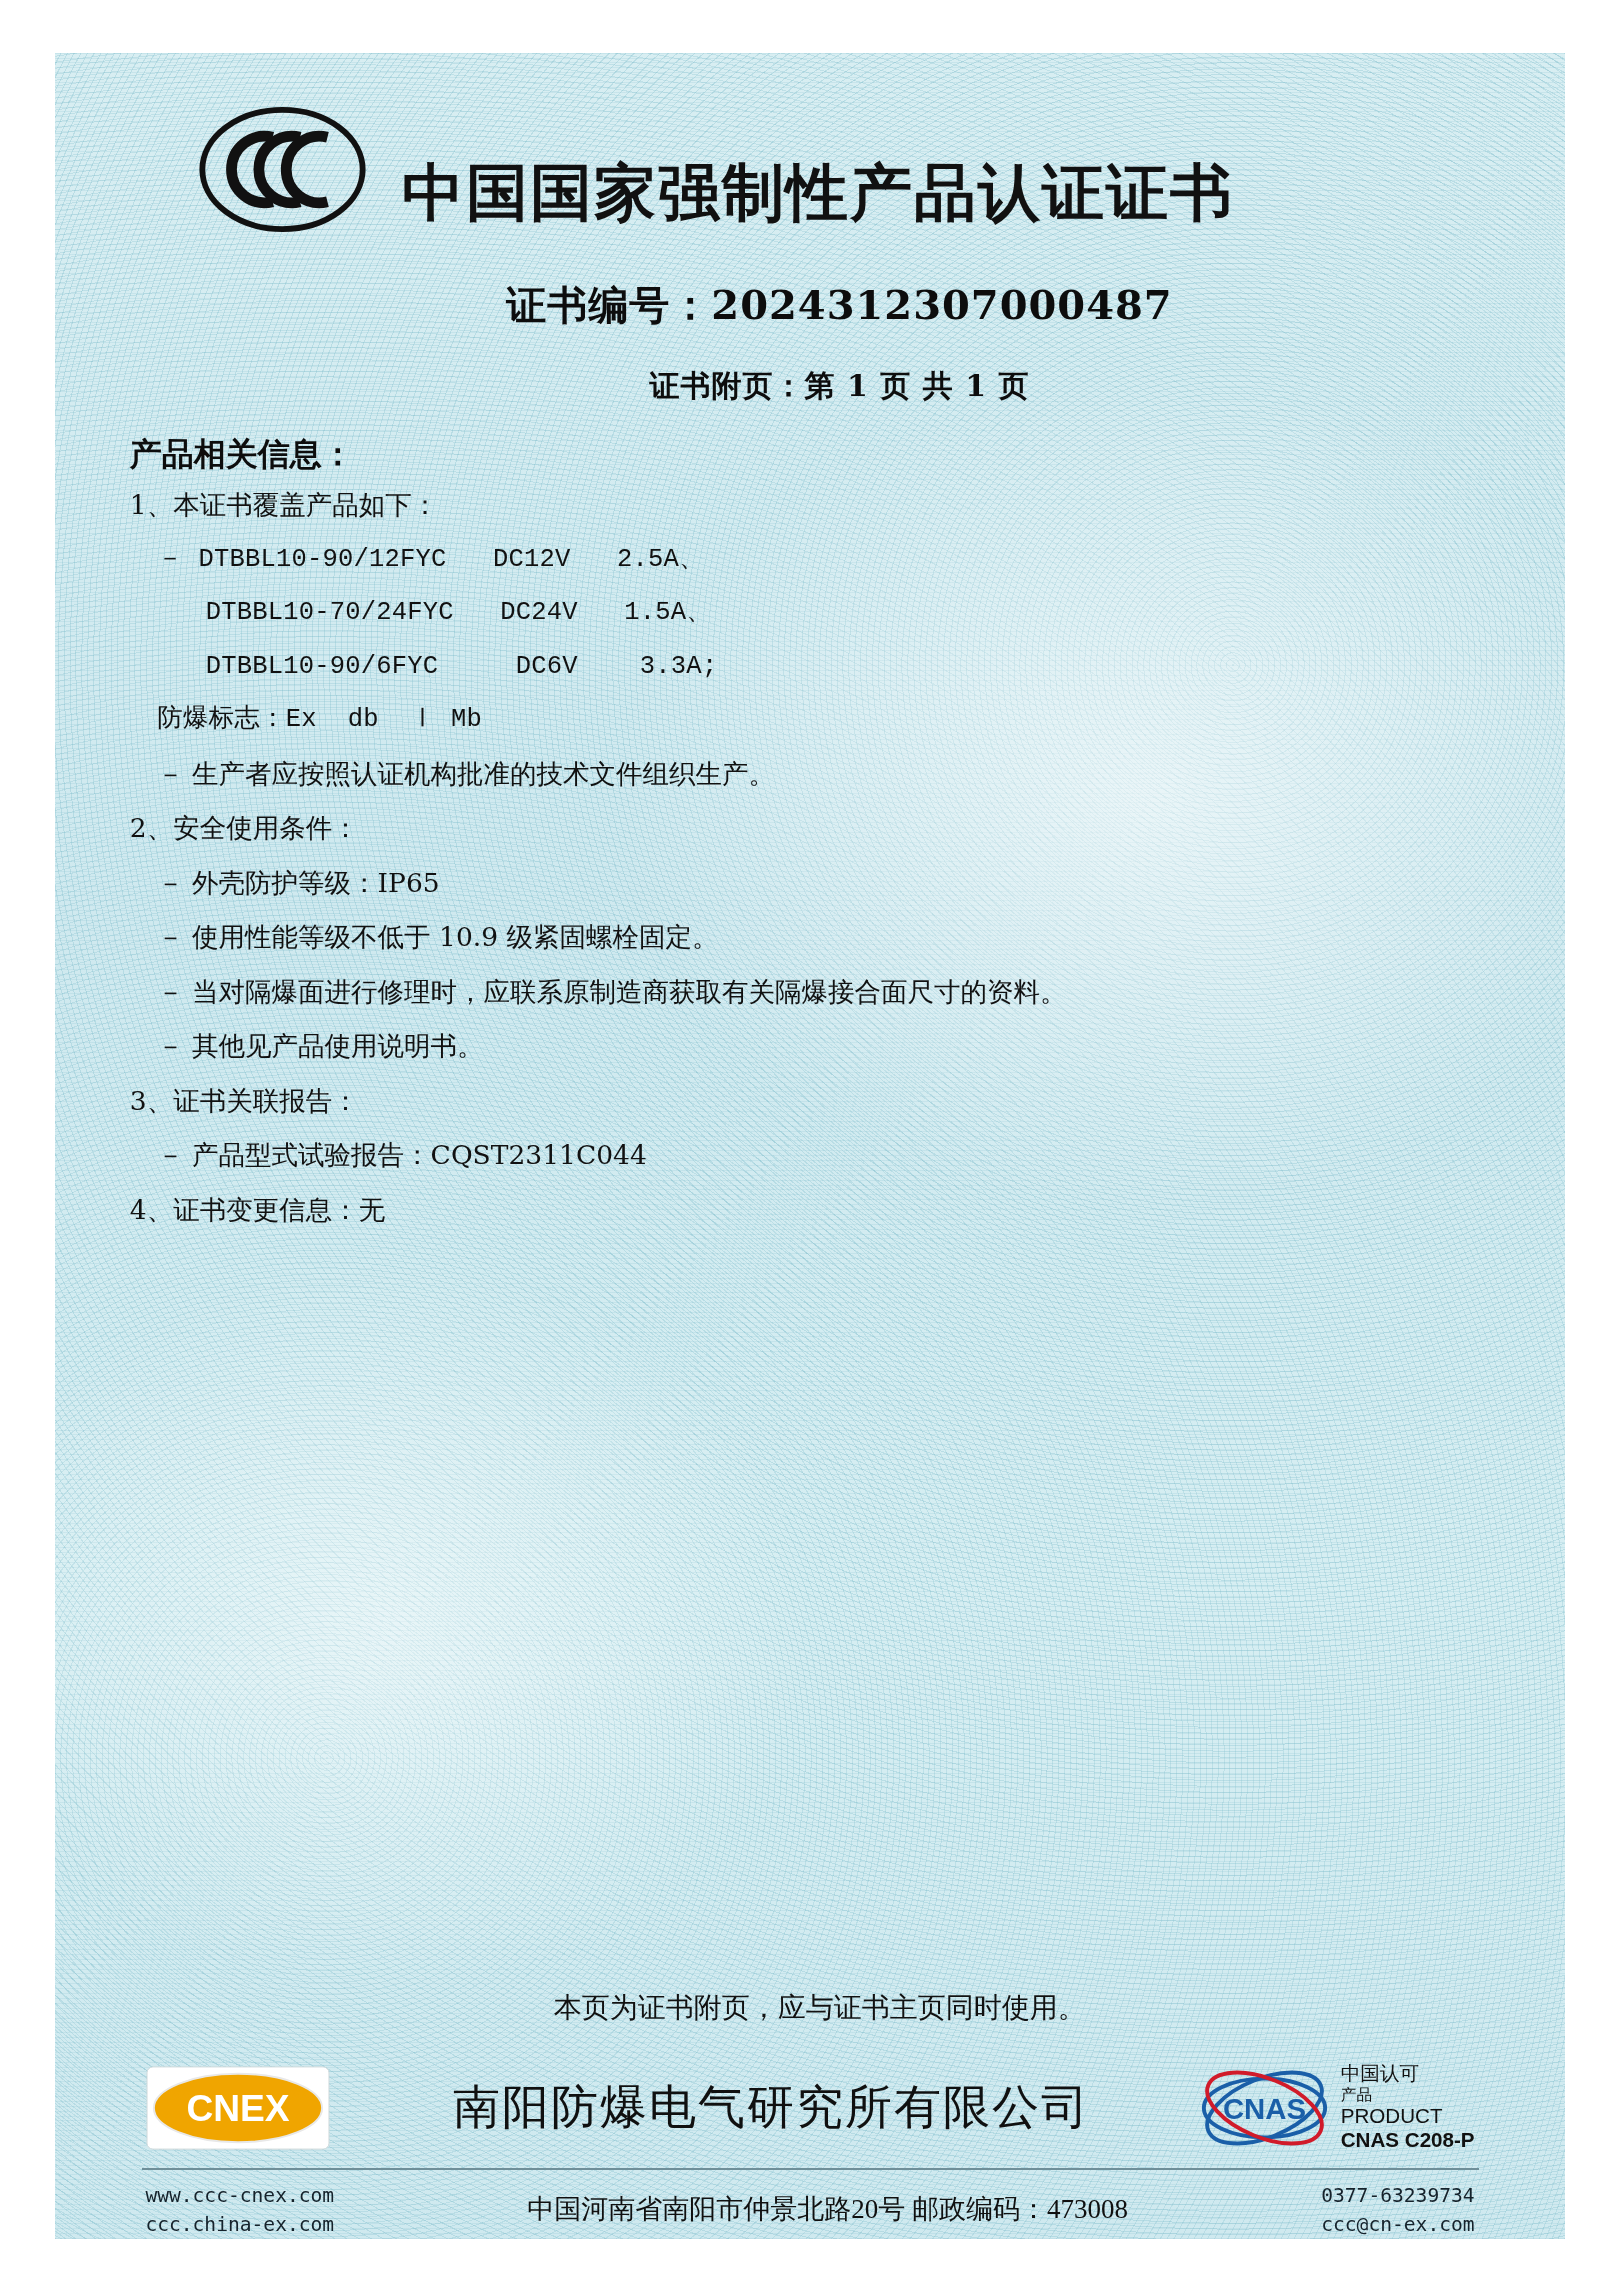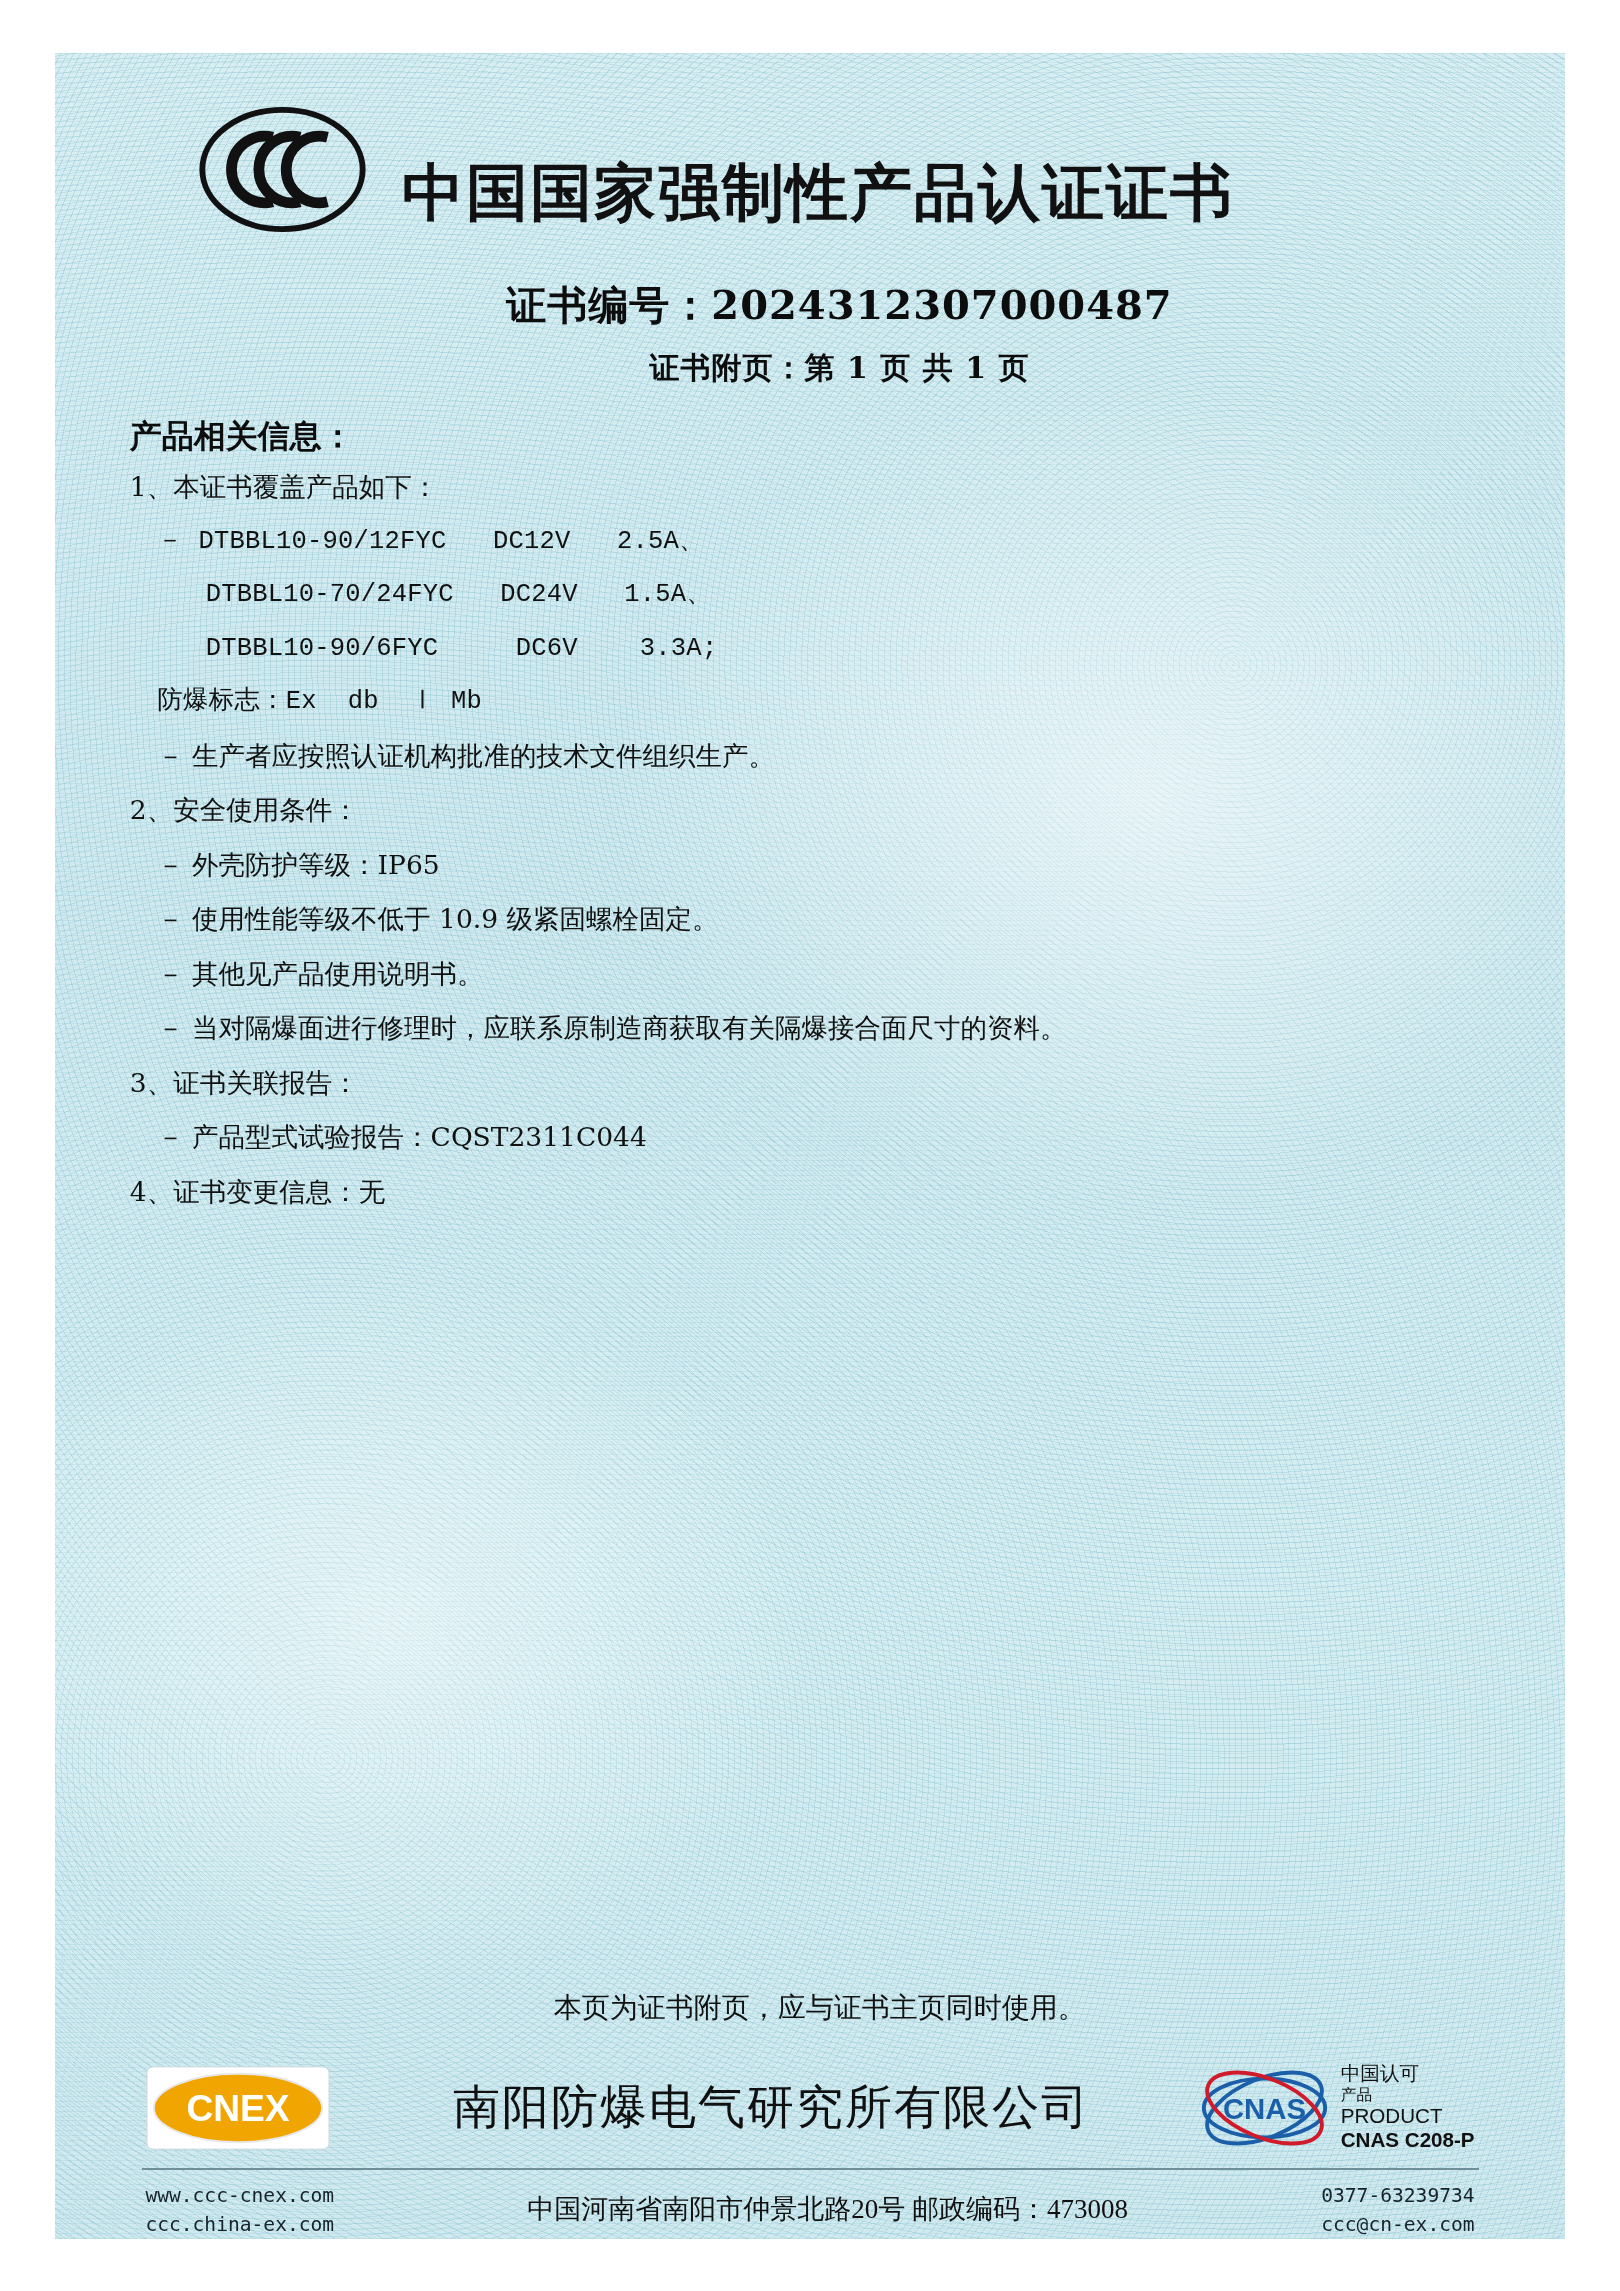--- a/index.html
+++ b/index.html
@@ -81,21 +81,21 @@
     padding-left: 59px;
   }
   .cert-no {
     font-family: "DejaVu Serif", "Liberation Serif", serif;
     font-size: 40px;
     font-weight: 700;
     color: #0d0d0d;
     letter-spacing: 1px;
   }
   .cert-page {
-    margin-top: 15px;
+    margin-top: 33px;
     font-family: "DejaVu Serif", "Liberation Serif", serif;
     font-size: 30px;
     font-weight: 700;
     color: #0d0d0d;
     letter-spacing: 1px;
   }
 
   
   .section-title {
     margin-top: 25.5px;
@@ -234,22 +234,22 @@
       <div class="body-list">
         <div class="line">1、本证书覆盖产品如下：</div>
         <div class="line lvl1 mono">－ DTBBL10-90/12FYC   DC12V   2.5A、</div>
         <div class="line lvl2 mono">DTBBL10-70/24FYC   DC24V   1.5A、</div>
         <div class="line lvl2 mono">DTBBL10-90/6FYC     DC6V    3.3A;</div>
         <div class="line lvl1 mono">防爆标志：Ex  db  Ⅰ Mb</div>
         <div class="line lvl1">－ 生产者应按照认证机构批准的技术文件组织生产。</div>
         <div class="line">2、安全使用条件：</div>
         <div class="line lvl1">－ 外壳防护等级：IP65</div>
         <div class="line lvl1">－ 使用性能等级不低于 10.9 级紧固螺栓固定。</div>
+        <div class="line lvl1">－ 当对隔爆面进行修理时，应联系原制造商获取有关隔爆接合面尺寸的资料。</div>
         <div class="line lvl1">－ 其他见产品使用说明书。</div>
-        <div class="line lvl1">－ 当对隔爆面进行修理时，应联系原制造商获取有关隔爆接合面尺寸的资料。</div>
         <div class="line">3、证书关联报告：</div>
         <div class="line lvl1">－ 产品型式试验报告：CQST2311C044</div>
         <div class="line">4、证书变更信息：无</div>
       </div>
 
       <div class="note">本页为证书附页，应与证书主页同时使用。</div>
 
       <div class="logos">
         <div class="cnex">
           <svg width="186" height="90" viewBox="0 0 190 92" xmlns="http://www.w3.org/2000/svg">

